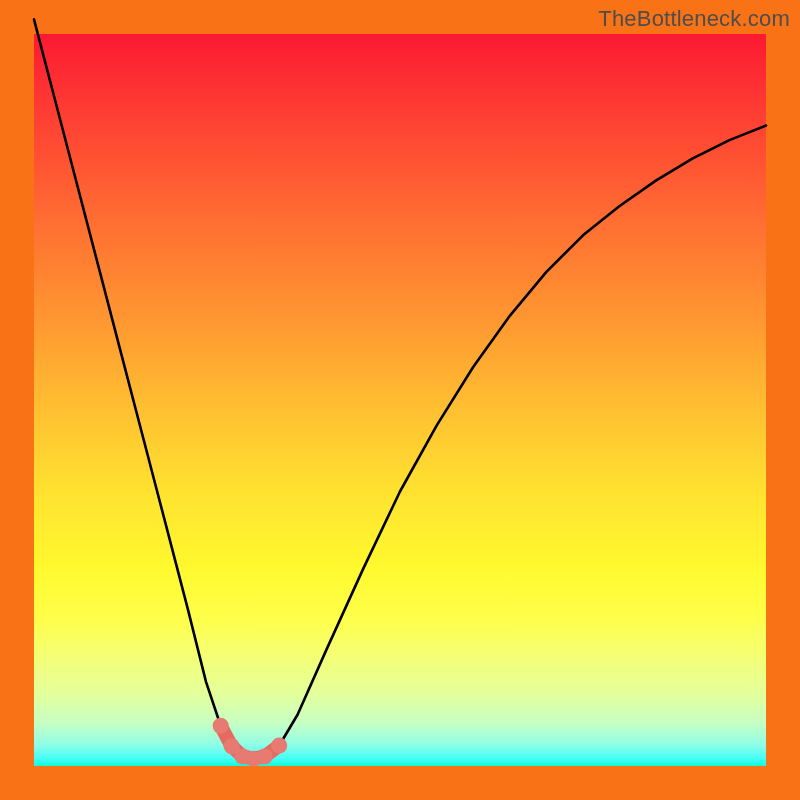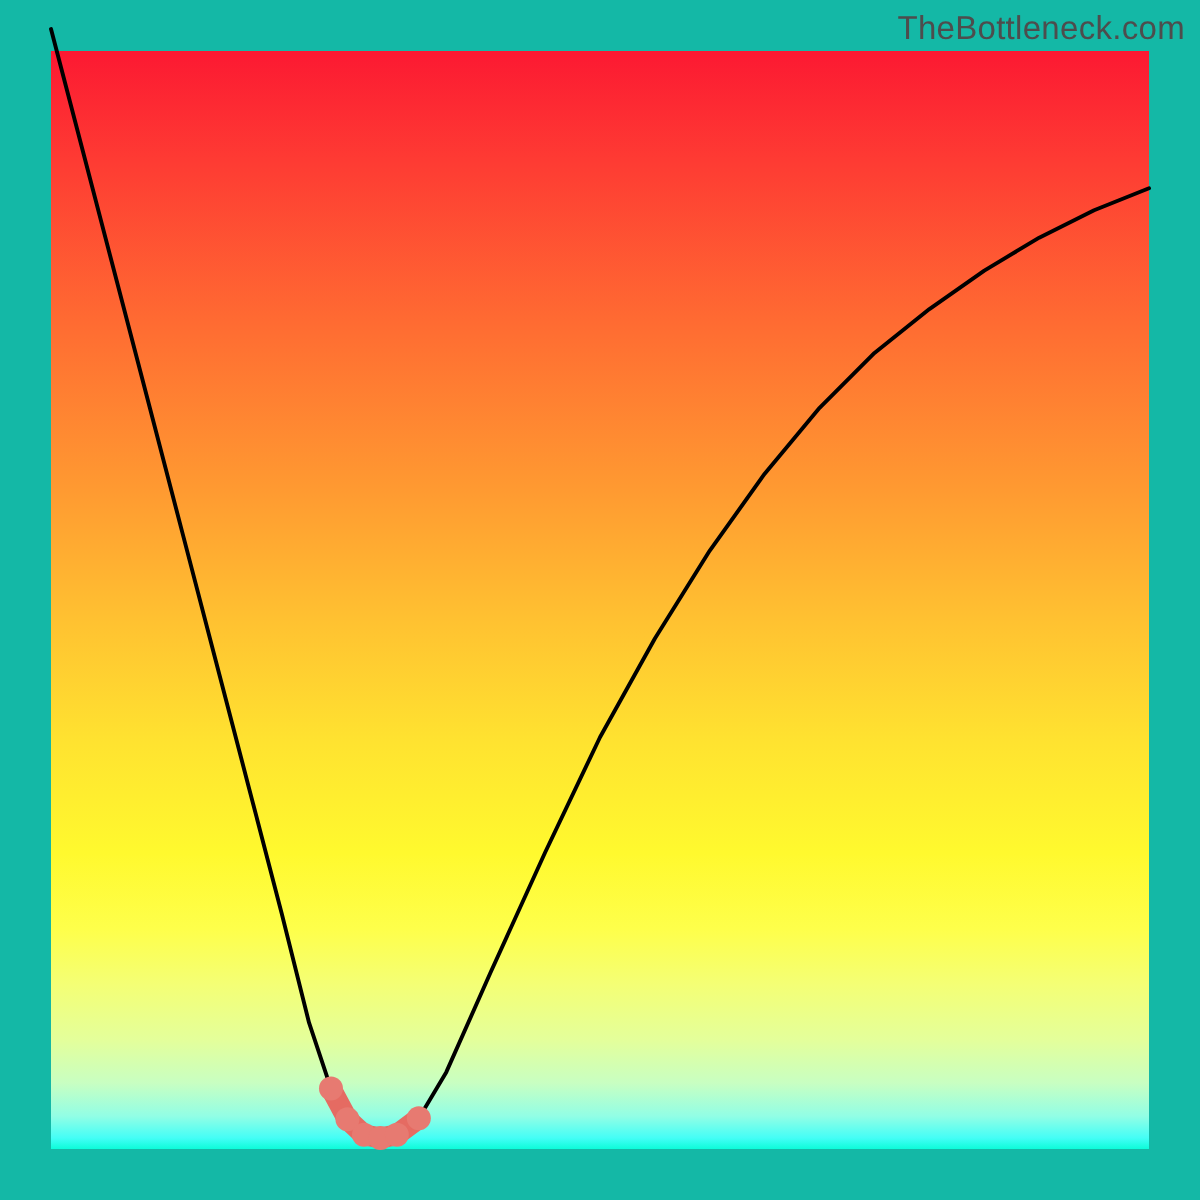--- a/index.html
+++ b/index.html
@@ -7,21 +7,21 @@
     padding: 0;
     width: 800px;
     height: 800px;
     overflow: hidden;
     font-family: Arial, Helvetica, sans-serif;
   }
   .frame {
     position: relative;
     width: 800px;
     height: 800px;
-    background: #14b8a6;
+    background: #f97316;
   }
   .plot-area {
     position: absolute;
     left: 34px;
     top: 34px;
     width: 732px;
     height: 732px;
     
     background: linear-gradient(to bottom,
       #fc1932 0%,

